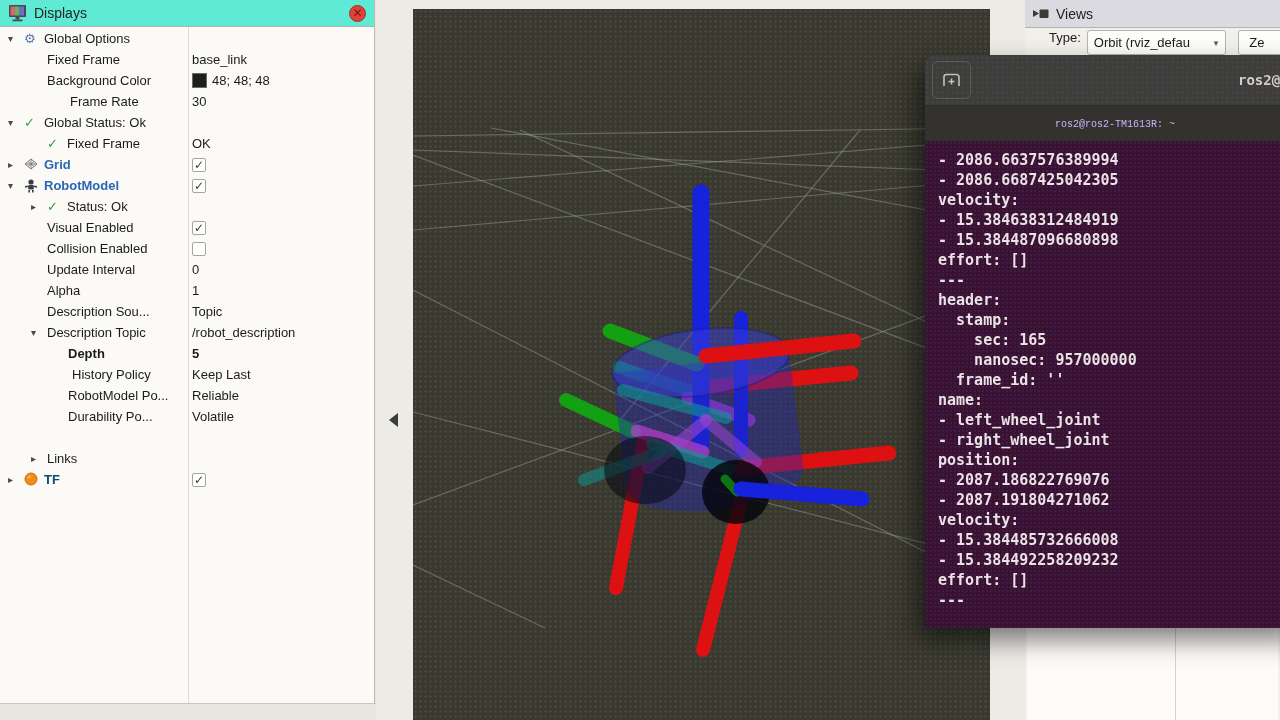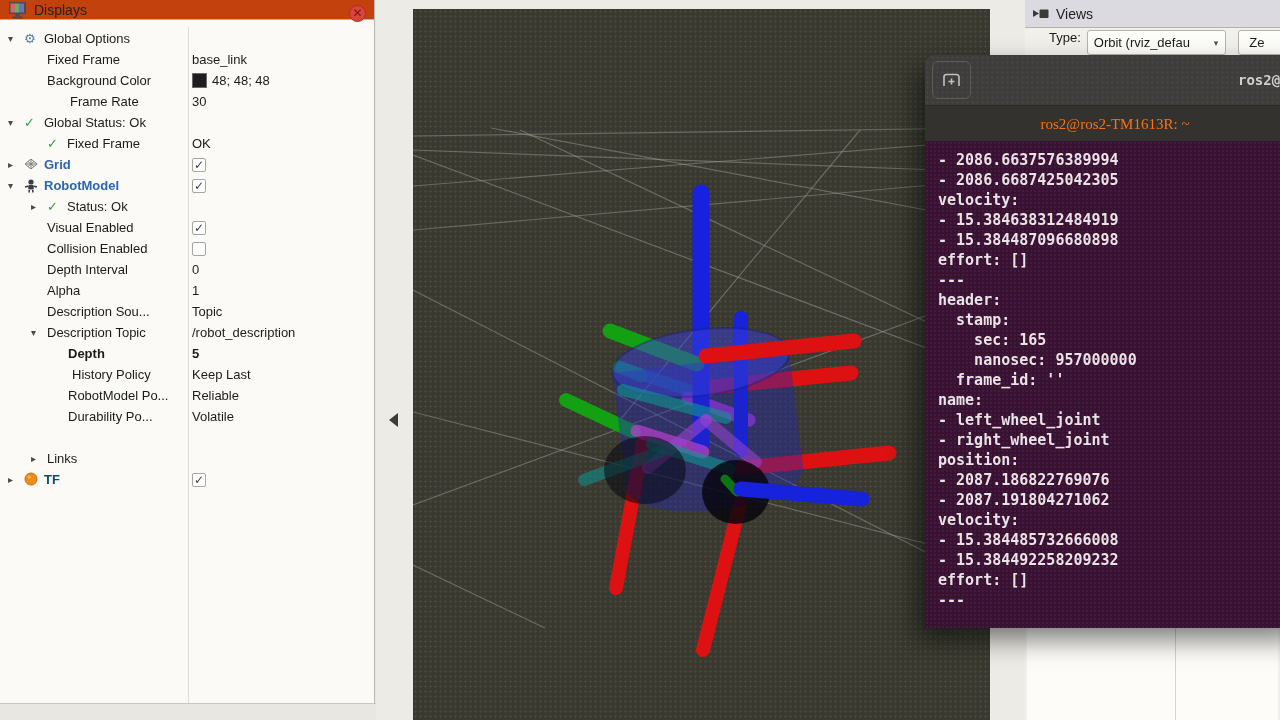--- a/index.html
+++ b/index.html
@@ -4,21 +4,21 @@
 <style>
   html,body{margin:0;padding:0;}
   body{width:1280px;height:720px;overflow:hidden;position:relative;
        font-family:"Liberation Sans","DejaVu Sans",sans-serif;background:#e9e7e2;}
   #root{position:absolute;inset:0;}
 
   
   .panel-dots{background-image:radial-gradient(circle,rgba(205,195,90,.28) 1px,transparent 1.2px);background-size:7px 7px;}
   #displays-panel{position:absolute;left:0;top:0;width:375px;height:703px;background:#fbfaf6;
       border-right:1px solid #bab8b3;box-sizing:border-box;}
-  #displays-header{position:absolute;left:0;top:0;width:100%;height:20px;background:#c2410c;
+  #displays-header{position:absolute;left:0;top:0;width:100%;height:27px;background:#5eead4;
       border-bottom:1px solid #b5b3ae;box-sizing:border-box;display:flex;align-items:center;}
   #displays-header .ttl{font-size:14px;color:#232323;margin-left:6px;}
   #displays-close{position:absolute;right:8px;top:5px;width:17px;height:17px;border-radius:50%;
       background:#d9453a;border:1px solid #a33227;box-sizing:border-box;color:#7e150c;
       font-size:12px;font-weight:bold;text-align:center;line-height:14px;}
   #monitor-icon{width:20px;height:18px;margin-left:8px;}
   #tree{position:absolute;left:0;top:27px;right:0;bottom:0;overflow:hidden;}
   #col-divider{position:absolute;left:188px;top:27px;bottom:0;width:1px;background:#dedcd7;}
   .trow{position:absolute;left:0;width:100%;height:21px;font-size:13px;color:#1b1b1b;}
   .tl{display:flex;align-items:center;height:21px;box-sizing:border-box;}
@@ -64,21 +64,21 @@
   
   #terminal{position:absolute;left:925px;top:55px;width:380px;height:573px;
       border-radius:10px 0 0 0;box-shadow:-8px 12px 26px rgba(0,0,0,.5);overflow:hidden;}
   #term-titlebar{position:absolute;left:0;top:0;width:100%;height:50px;background:#3e3d3a;
       background-image:radial-gradient(circle,rgba(90,95,150,.18) 1px,transparent 1.2px);background-size:5px 5px;}
   #newtab-button{position:absolute;left:7px;top:6px;width:39px;height:38px;border:1px solid #5c5b56;border-radius:6px;box-sizing:border-box;}
   #term-title{position:absolute;left:313px;top:17px;font-family:"DejaVu Sans Mono",monospace;
       font-size:14px;font-weight:bold;color:#d2cecb;white-space:nowrap;}
   #term-tabbar{position:absolute;left:0;top:50px;width:100%;height:36px;background:#33322e;
       border-top:1px solid #2c2b28;display:flex;align-items:center;justify-content:center;}
-  #term-tab-title{font-family:Liberation Serif, serif;font-size:15px;color:#f97316;}
+  #term-tab-title{font-family:Liberation Mono, monospace;font-size:10px;color:#c4b5fd;}
   #term-body{position:absolute;left:0;top:86px;width:100%;bottom:0;background:#3b1130;
       background-image:radial-gradient(circle,rgba(70,60,160,.25) 1px,transparent 1.2px);background-size:4px 4px;}
   #term-pre{margin:0;padding:9px 0 0 13px;font-family:"DejaVu Sans Mono",monospace;
       font-size:15px;line-height:20px;font-weight:bold;color:#e9e3e6;white-space:pre;}
 </style>
 </head>
 <body>
 
 <div id="root">
 
@@ -201,21 +201,21 @@
             <span class="arr"></span>
             <span class="lbl">Collision Enabled</span>
           </div>
           <div class="tval">
             <span class="cb"></span>
           </div>
         </div>
         <div class="trow" style="top: 232px;">
           <div class="tl" style="padding-left: 31px;">
             <span class="arr"></span>
-            <span class="lbl">Depth Interval</span>
+            <span class="lbl">Update Interval</span>
           </div>
           <div class="tval">
             <span>0</span>
           </div>
         </div>
         <div class="trow" style="top: 253px;">
           <div class="tl" style="padding-left: 31px;">
             <span class="arr"></span>
             <span class="lbl">Alpha</span>
           </div>

